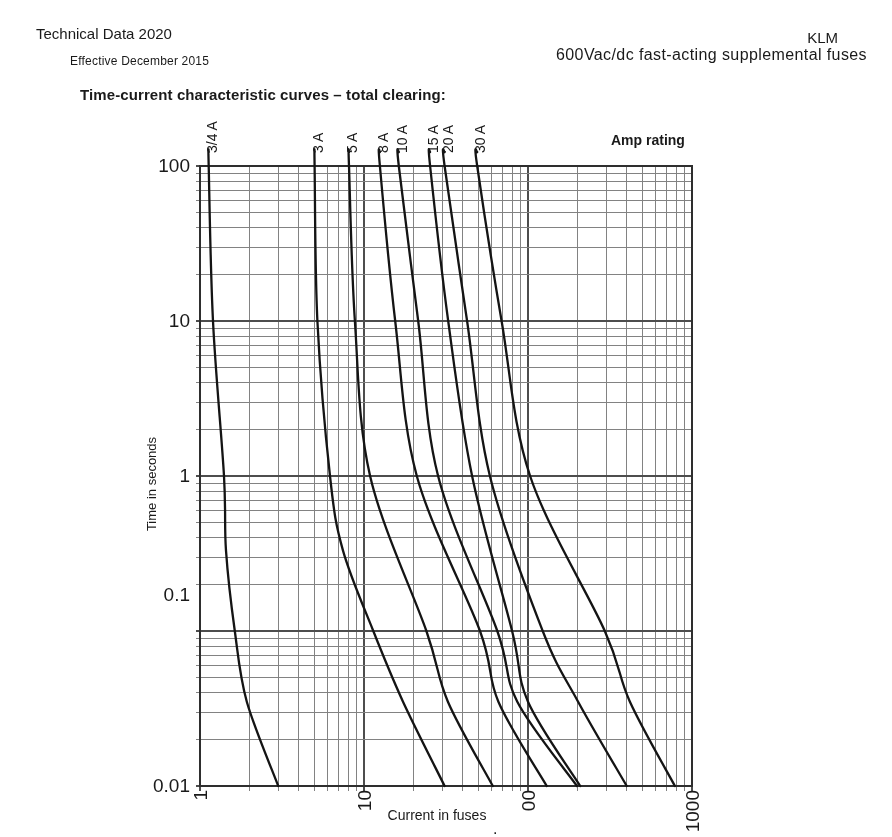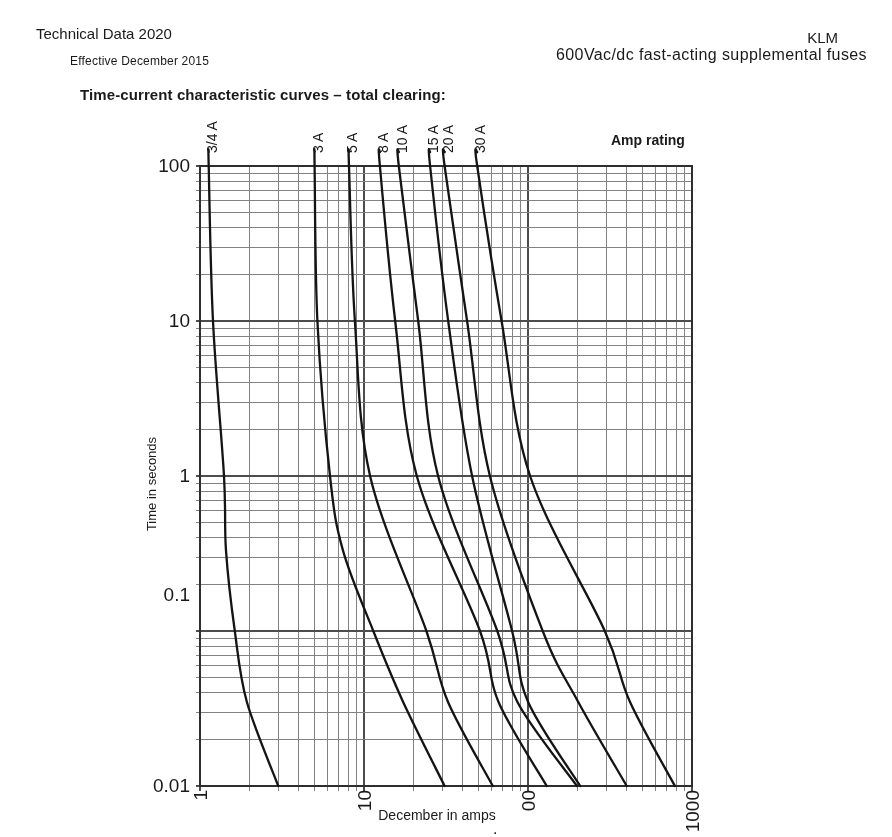--- a/index.html
+++ b/index.html
@@ -111,21 +111,21 @@
           <path d="M 349.0 152.0 C 349.0 154.3, 348.0 137.8, 349.0 166.0 C 350.0 194.2, 351.4 269.3, 354.9 321.0 C 358.4 372.7, 358.2 424.3, 370.1 476.0 C 382.0 527.7, 413.4 593.4, 426.4 631.0 C 439.3 668.6, 436.9 675.8, 447.9 701.7 C 459.0 727.5, 485.3 771.9, 492.8 786.0" fill="none" stroke="#141414" stroke-width="2.3" stroke-linecap="round" stroke-linejoin="round"></path>
           <path d="M 379.9 152.0 C 379.9 154.3, 377.3 137.8, 379.9 166.0 C 382.4 194.2, 389.1 269.3, 395.2 321.0 C 401.4 372.7, 402.7 424.3, 416.8 476.0 C 431.0 527.7, 466.4 593.4, 480.0 631.0 C 493.6 668.6, 487.3 675.8, 498.4 701.7 C 509.5 727.5, 538.6 771.9, 546.7 786.0" fill="none" stroke="#141414" stroke-width="2.3" stroke-linecap="round" stroke-linejoin="round"></path>
           <path d="M 398.8 152.0 C 398.8 154.3, 395.6 137.8, 398.8 166.0 C 402.0 194.2, 411.6 269.3, 418.2 321.0 C 424.7 372.7, 424.9 424.3, 438.1 476.0 C 451.3 527.7, 484.1 593.4, 497.3 631.0 C 510.5 668.6, 504.0 675.8, 517.3 701.7 C 530.5 727.5, 567.1 771.9, 577.0 786.0" fill="none" stroke="#141414" stroke-width="2.3" stroke-linecap="round" stroke-linejoin="round"></path>
           <path d="M 430.1 152.0 C 430.1 154.3, 427.1 137.8, 430.1 166.0 C 433.1 194.2, 441.2 269.3, 448.2 321.0 C 455.2 372.7, 461.4 424.3, 472.1 476.0 C 482.7 527.7, 502.8 593.4, 512.1 631.0 C 521.4 668.6, 516.7 675.8, 528.0 701.7 C 539.3 727.5, 571.5 771.9, 580.2 786.0" fill="none" stroke="#141414" stroke-width="2.3" stroke-linecap="round" stroke-linejoin="round"></path>
           <path d="M 444.6 152.0 C 444.6 154.3, 440.8 137.8, 444.6 166.0 C 448.3 194.2, 459.5 269.3, 467.1 321.0 C 474.6 372.7, 477.3 424.3, 489.9 476.0 C 502.5 527.7, 528.1 593.4, 542.7 631.0 C 557.4 668.6, 564.1 675.8, 578.1 701.7 C 592.1 727.5, 618.6 771.9, 626.7 786.0" fill="none" stroke="#141414" stroke-width="2.3" stroke-linecap="round" stroke-linejoin="round"></path>
           <path d="M 477.2 152.0 C 477.2 154.3, 473.1 137.8, 477.2 166.0 C 481.3 194.2, 492.8 269.3, 501.6 321.0 C 510.4 372.7, 512.9 424.3, 530.1 476.0 C 547.3 527.7, 588.2 593.4, 604.8 631.0 C 621.4 668.6, 618.2 675.8, 629.9 701.7 C 641.6 727.5, 667.4 771.9, 674.9 786.0" fill="none" stroke="#141414" stroke-width="2.3" stroke-linecap="round" stroke-linejoin="round"></path>
         </g>
       </svg>
     <div id="chart-labels">
       <div class="y-axis-title">Time in seconds</div>
-      <div class="x-axis-title">December in amps</div>
+      <div class="x-axis-title">Current in fuses</div>
       <div class="legend-title">Amp rating</div>
       <div class="stray-dot">.</div>
     <div class="ytick" style="top: 155px;">100</div>
         <div class="ytick" style="top: 310px;">10</div>
         <div class="ytick" style="top: 465px;">1</div>
         <div class="ytick" style="top: 584px;">0.1</div>
         <div class="ytick" style="top: 775px;">0.01</div>
         <div class="xtick" style="left: 191px; top: 790px;">1</div>
         <div class="xtick" style="left: 355px; top: 790px;">10</div>
         <div class="xtick" style="left: 519px; top: 790px;">00</div>

